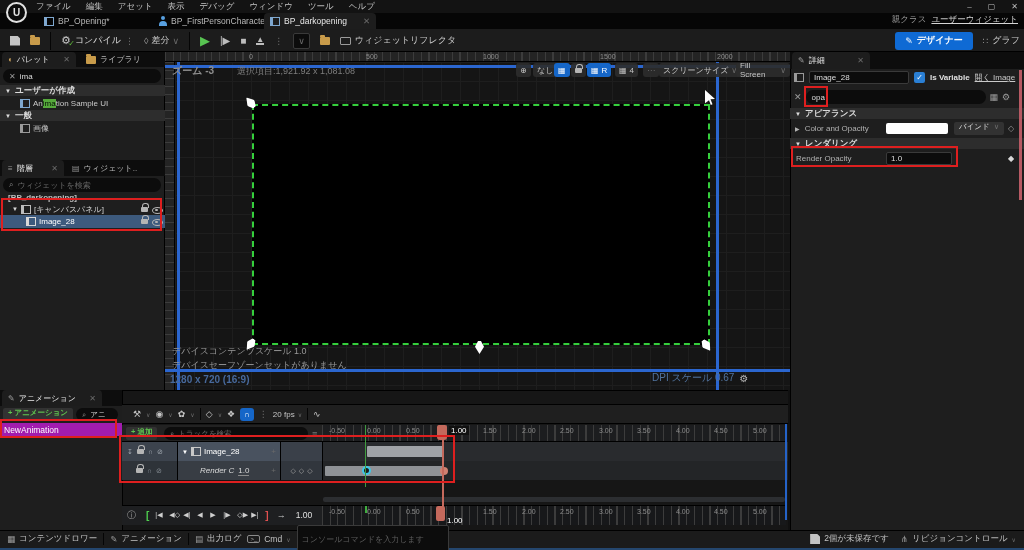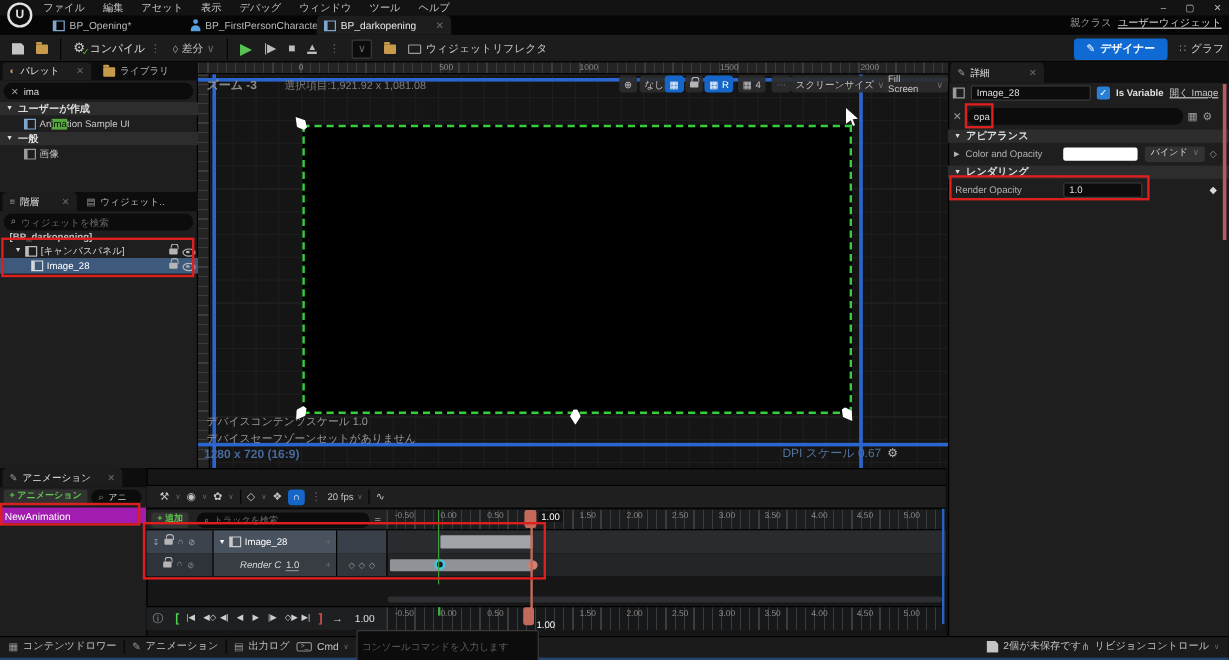--- a/index.html
+++ b/index.html
@@ -487,21 +487,21 @@
     </span>
   <span class="row" style="gap:4px">
       <span style="border:1px solid #8a8a8a;border-radius:2px;font-size:6px;padding:0 2px;color:#aaa">&gt;_</span>
       <span>Cmd</span>
       <span class="dim" style="font-size:6px">∨</span>
     </span>
   <span class="input" style="width:152px;height:28px;color:#5e5e5e;font-size:8px">
       <span>コンソールコマンドを入力します</span>
     </span>
 </div>
-<div class="abs row" style="right:8px;top:530px;height:18px;z-index:2;font-size:8.5px;color:#c2c2c2">
+<div class="abs row" style="right:8px;top:530px;height:18px;gap:12px;z-index:2;font-size:8.5px;color:#c2c2c2">
   <span class="row" style="gap:4px">
       <span class="floppy"></span>
       <span>2個が未保存です</span>
     </span>
   <span class="row" style="gap:4px">
       <span class="gray">⋔</span>
       <span>リビジョンコントロール</span>
       <span class="dim" style="font-size:6px">∨</span>
     </span>
 </div>

